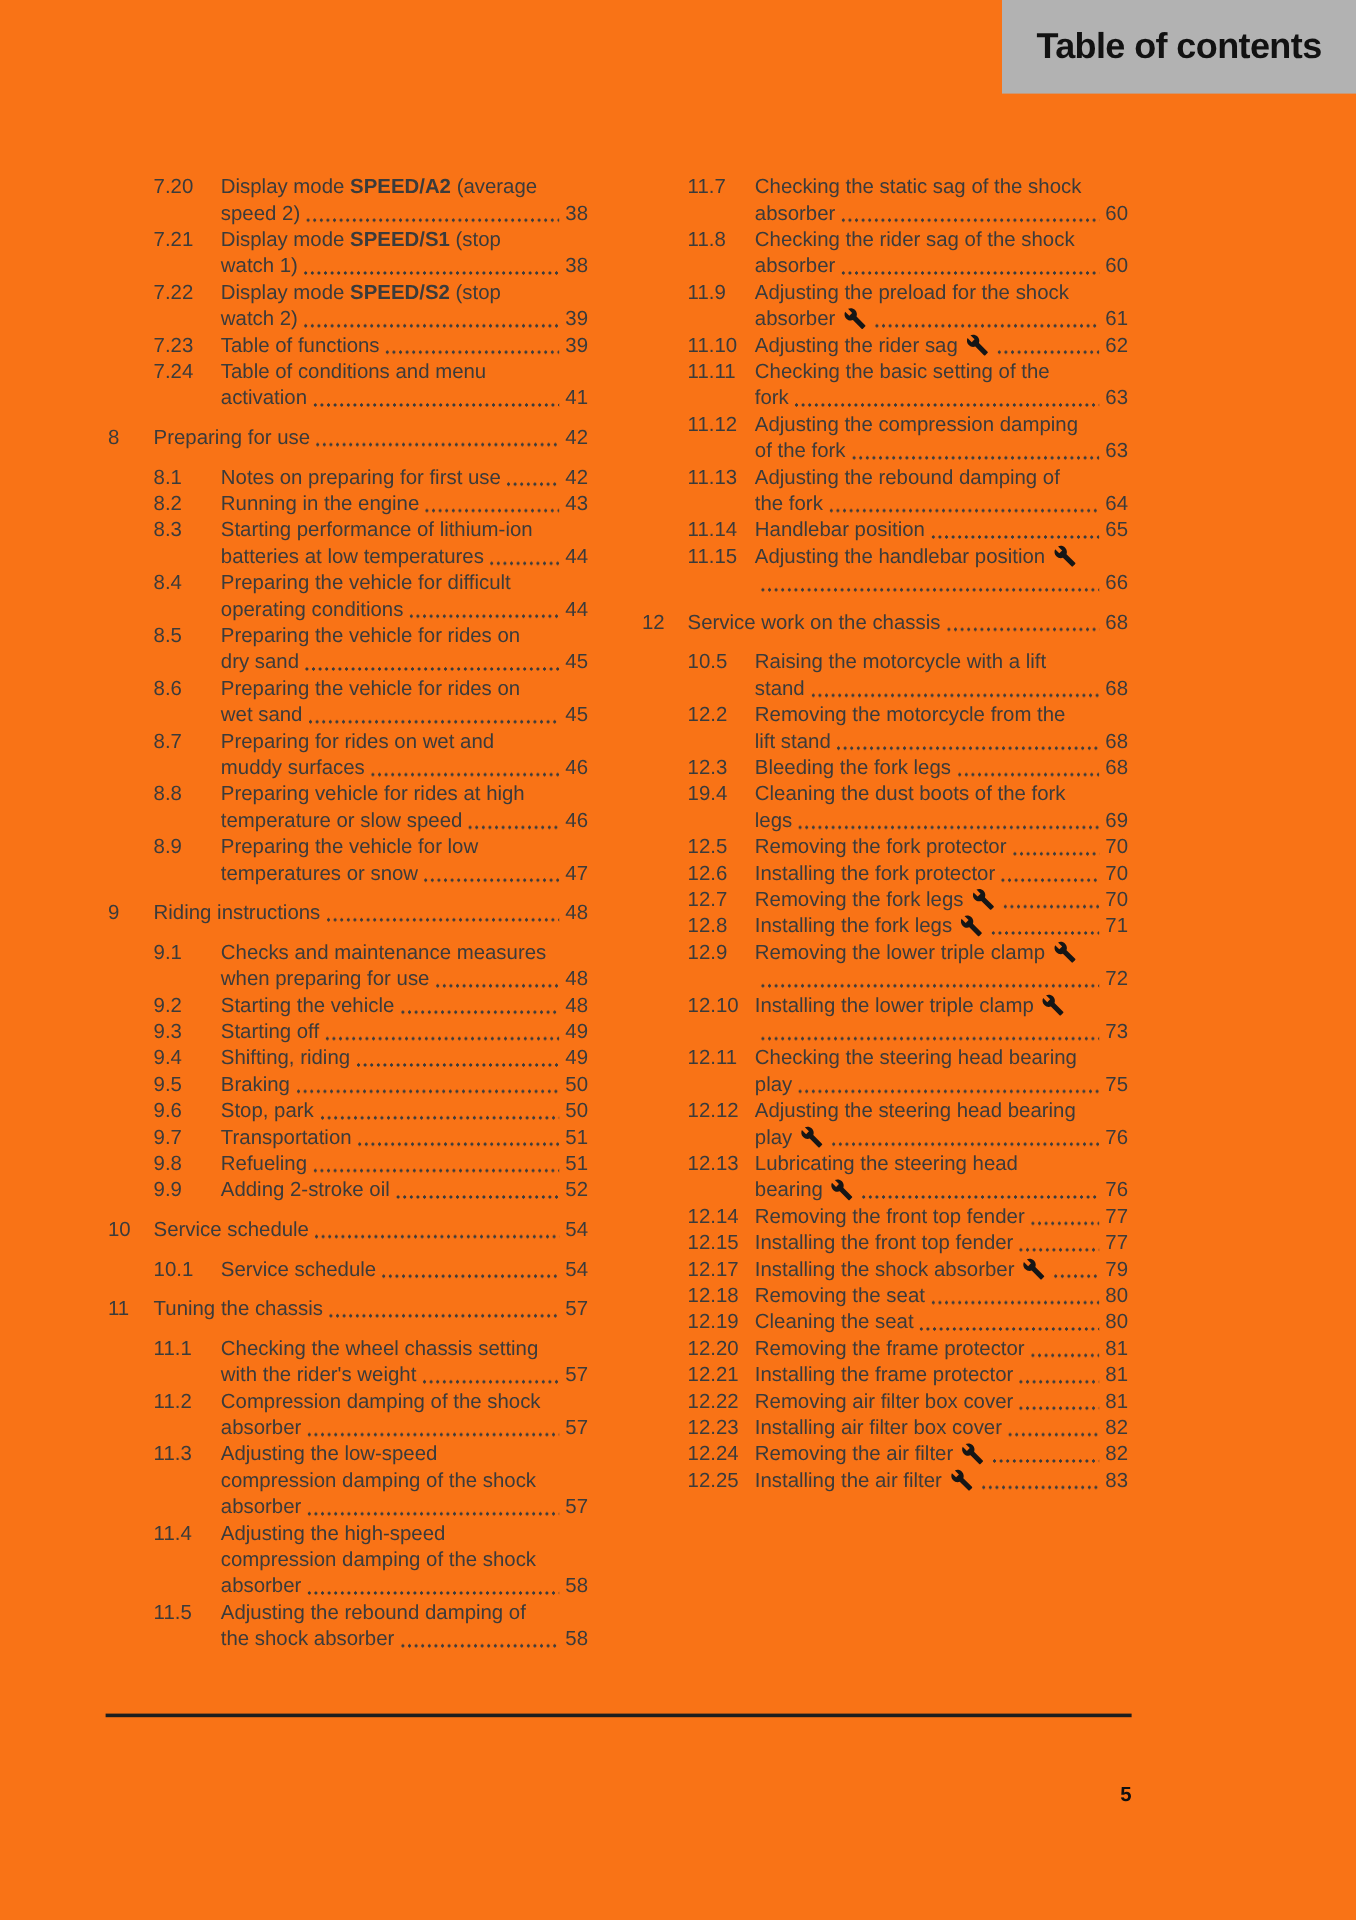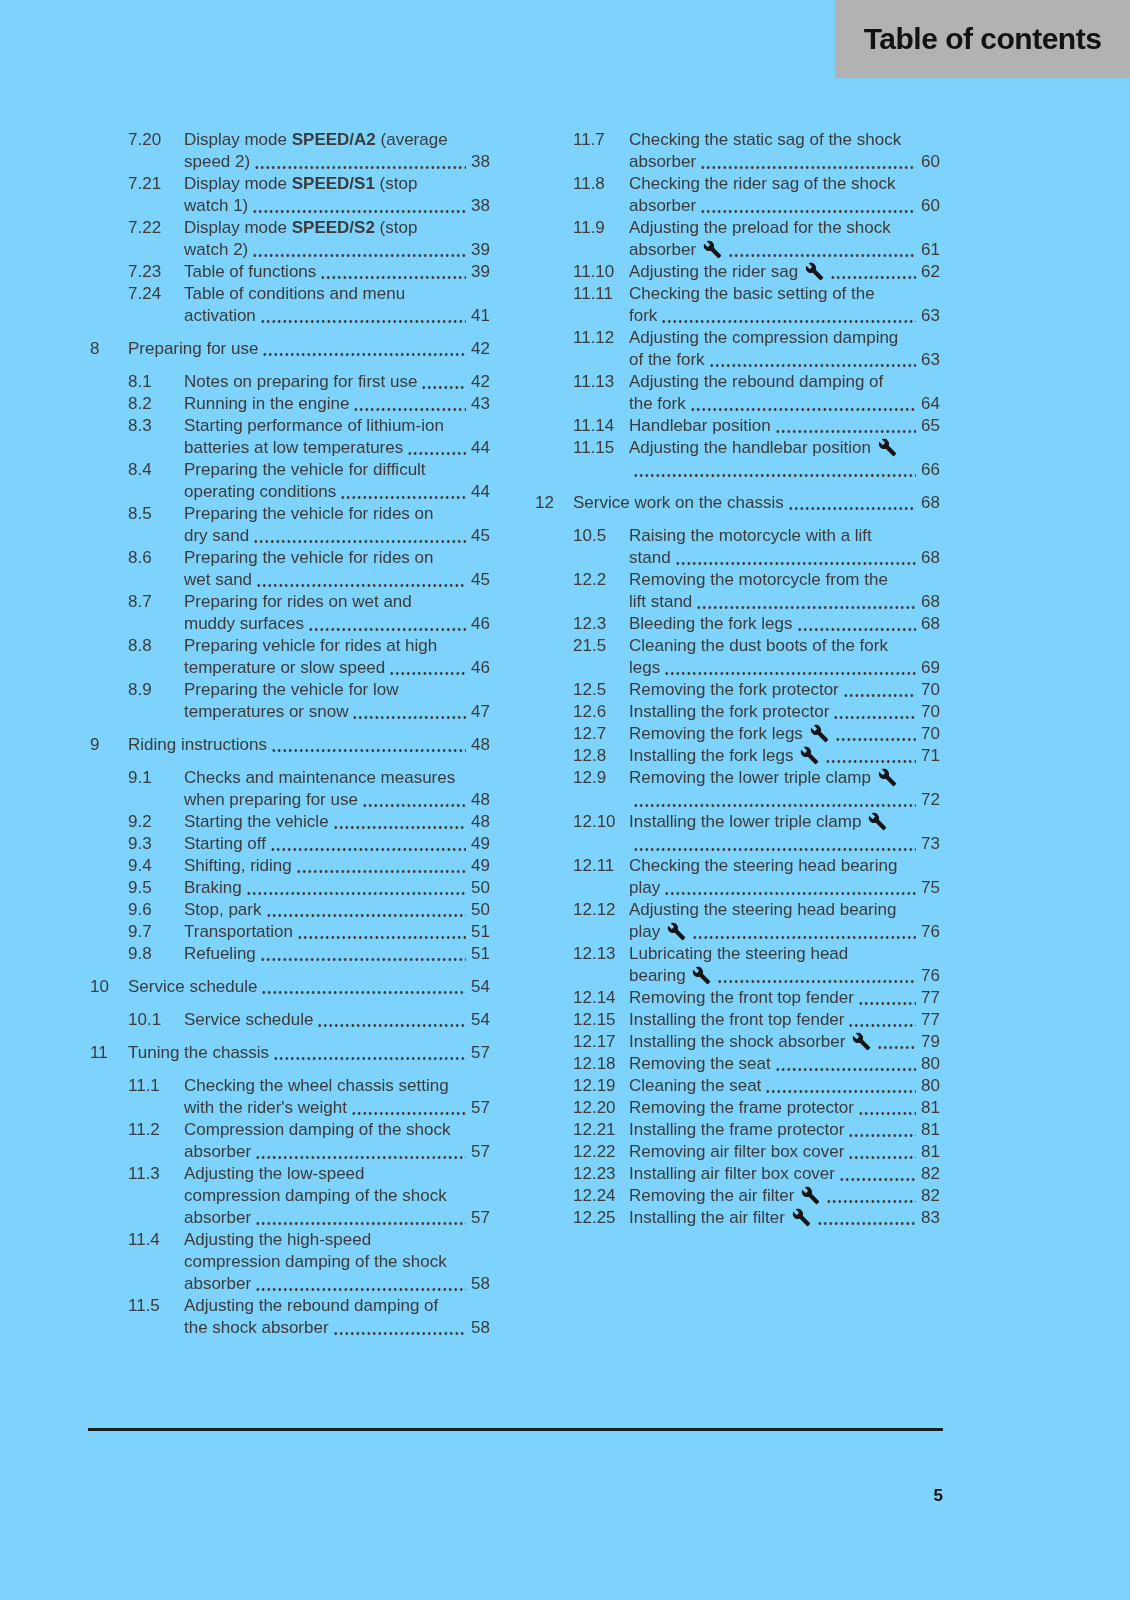--- a/index.html
+++ b/index.html
@@ -1,31 +1,31 @@
 <!DOCTYPE html>
 <html><head>
 <meta charset="utf-8">
 <style>
   html,body { margin:0; padding:0; background:#ffffff; }
   .page {
-    position:relative; width:1130px; height:1600px; background:#7dd3fc;
+    position:relative; width:1130px; height:1600px; background:#f97316;
     font-family:"Liberation Sans", sans-serif; overflow:hidden;
   }
   .header-box {
     position:absolute; top:0; left:835px; right:0; height:78px;
     background:#b2b2b2; display:flex; align-items:center; justify-content:center;
   }
   .header-box h1 {
     margin:0; font-size:30px; font-weight:bold; color:#121212; letter-spacing:-0.5px;
   }
   .toc {
     position:absolute; left:90px; top:129px; width:850px;
     display:flex; gap:45px; color:#3b3b3b; font-size:17px; line-height:22px;
   }
-  .col { width:400px; }
+  .col { width:400px;margin-top:16px; }
   .col:last-child { width:405px; }
   .entry { display:flex; }
   .entry.lvl1 { margin:11px 0; }
   .entry .num { flex:0 0 38px; }
   .entry.lvl2 { padding-left:38px; }
   .entry.lvl2 .num { flex:0 0 56px; }
   .entry .body { flex:1; min-width:0; }
   .line { min-height:22px; }
   .line.last { display:flex; align-items:baseline; }
   .line .txt { white-space:nowrap; }
@@ -298,20 +298,30 @@
         <div class="entry lvl2">
           <span class="num">9.8</span>
           <div class="body">
             <div class="line last">
               <span class="txt">Refueling</span>
               <span class="dots"></span>
               <span class="pg">51</span>
             </div>
           </div>
         </div>
+        <div class="entry lvl2">
+          <span class="num">9.9</span>
+          <div class="body">
+            <div class="line last">
+              <span class="txt">Adding 2-stroke oil</span>
+              <span class="dots"></span>
+              <span class="pg">52</span>
+            </div>
+          </div>
+        </div>
         <div class="entry lvl1">
           <span class="num">10</span>
           <div class="body">
             <div class="line last">
               <span class="txt">Service schedule</span>
               <span class="dots"></span>
               <span class="pg">54</span>
             </div>
           </div>
         </div>
@@ -533,21 +543,21 @@
           <span class="num">12.3</span>
           <div class="body">
             <div class="line last">
               <span class="txt">Bleeding the fork legs</span>
               <span class="dots"></span>
               <span class="pg">68</span>
             </div>
           </div>
         </div>
         <div class="entry lvl2">
-          <span class="num">21.5</span>
+          <span class="num">19.4</span>
           <div class="body">
             <div class="line"><span class="txt">Cleaning the dust boots of the fork</span></div>
             <div class="line last">
               <span class="txt">legs</span>
               <span class="dots"></span>
               <span class="pg">69</span>
             </div>
           </div>
         </div>
         <div class="entry lvl2">

